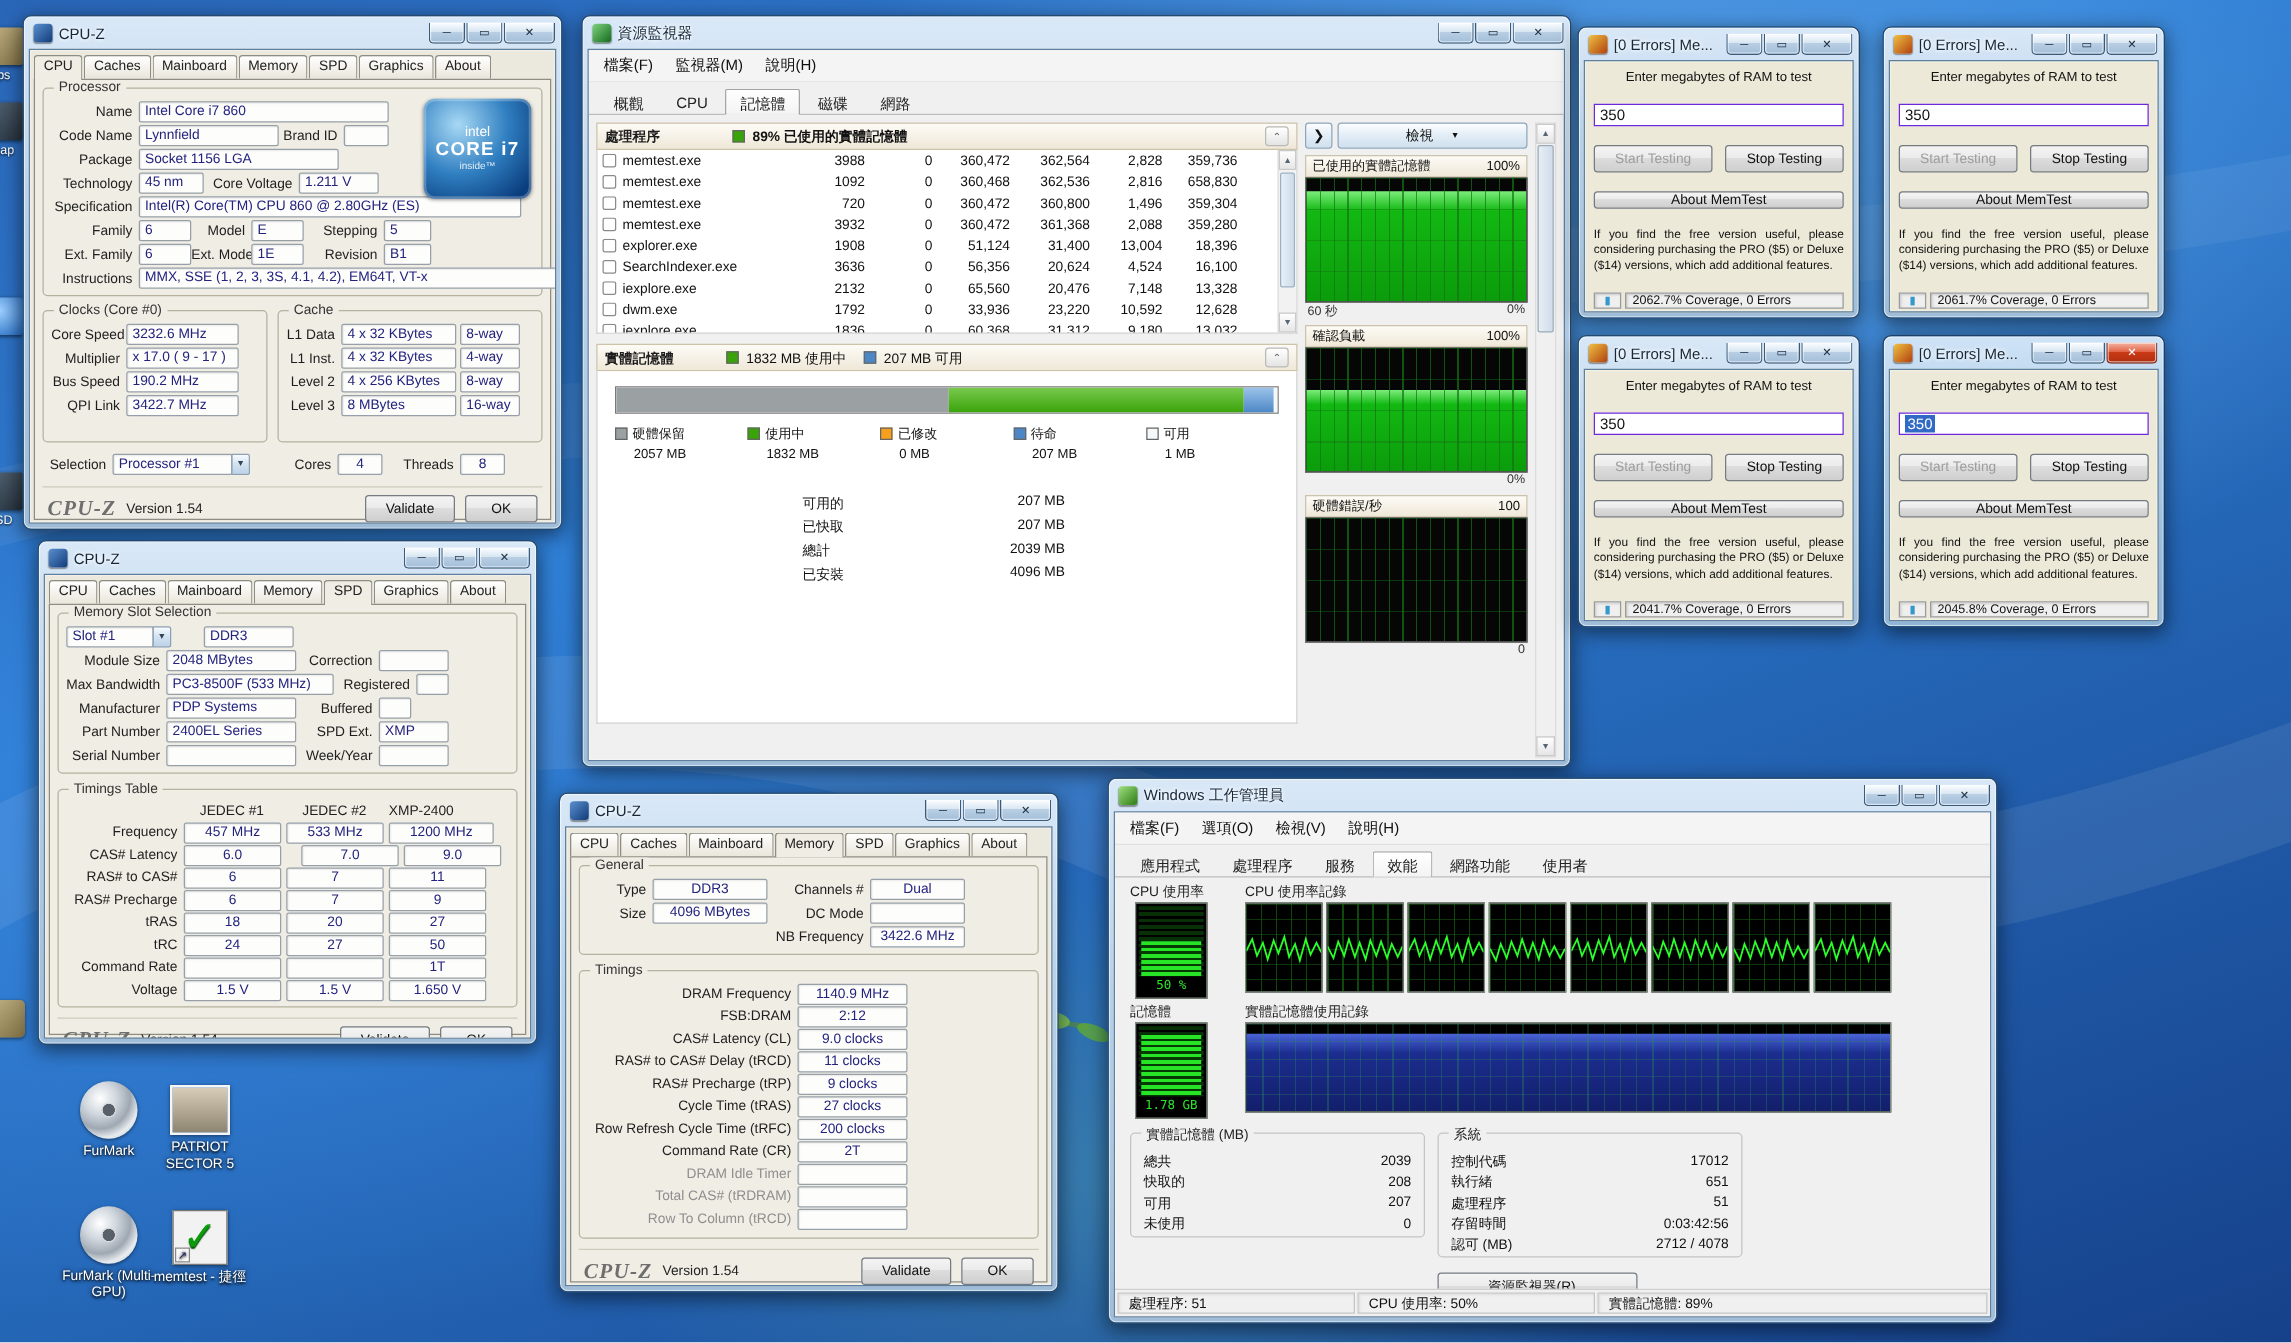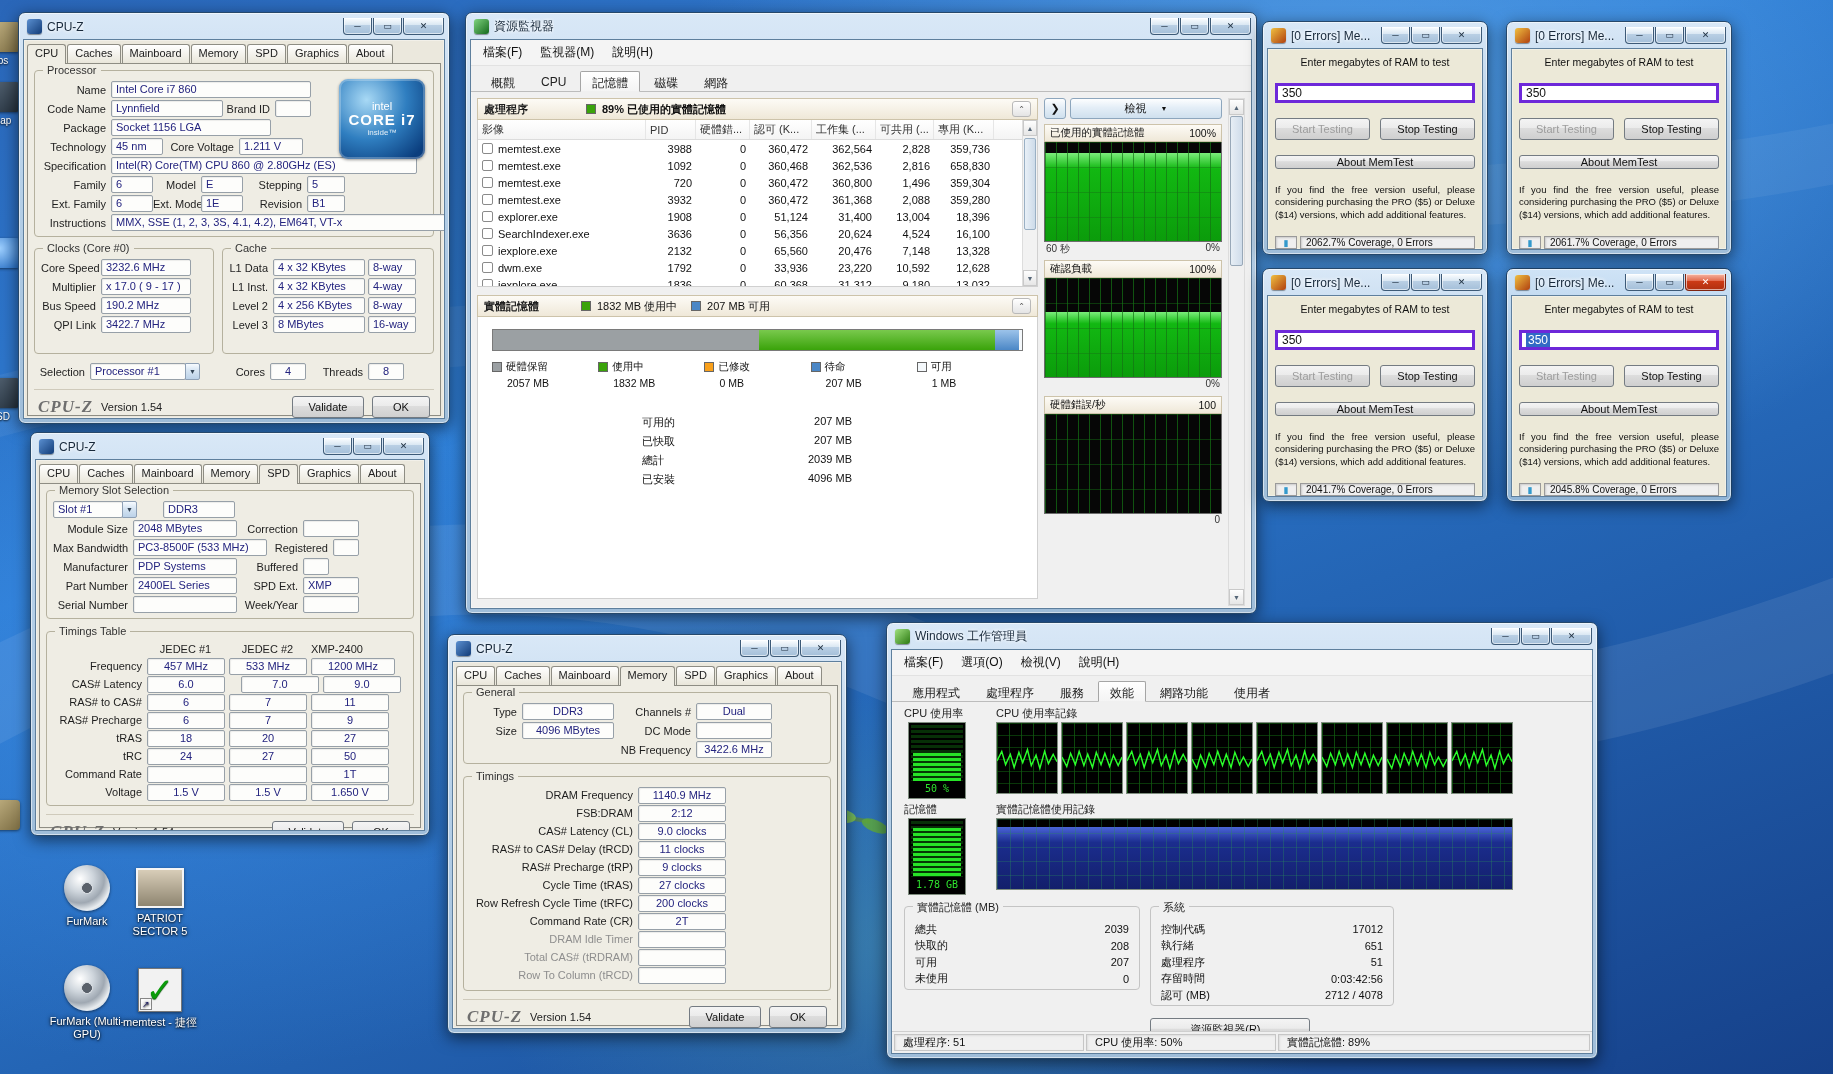--- a/index.html
+++ b/index.html
@@ -135,21 +135,21 @@
 .tm-grp .gt{background:#f0f0f0;color:#1e1e1e}
 .tmrow{display:flex;font-size:11px;height:16.5px;padding:0 10px;align-items:center}
 .tmrow .l{flex:1;white-space:nowrap}
 .tmrow .v{width:78px;text-align:right;white-space:nowrap}
 .statusbar{position:absolute;left:0;right:0;bottom:0;height:22px;display:flex;gap:2px;padding:2px;background:#f0f0f0;border-top:1px solid #cfcfcf}
 .scell{border:1px solid #c6c6c6;box-shadow:inset 1px 1px 2px rgba(0,0,0,.08);font-size:11px;display:flex;align-items:center;padding:0 8px;width:190px;white-space:nowrap;overflow:hidden}
 .statusbar .scell:last-child{flex:1}
 
 .mtc{background:#ece9d8;padding:7px;display:flex;flex-direction:column;gap:15px}
 .mt-label{font-size:10.5px;text-align:center;white-space:nowrap}
-.mt-input{height:20px;background:#fff;border:3px solid #6d28d9;font-size:12px;padding:1px 4px;display:flex;align-items:center}
+.mt-input{height:20px;background:#fff;border:1px solid #6d28d9;font-size:12px;padding:1px 4px;display:flex;align-items:center}
 .mt-btnrow{display:flex;gap:10px}
 .mt-btn{height:22px;flex:1}
 .mt-about{height:22px}
 .mt-info{font-size:9.5px;line-height:1.3;color:#111;text-align:justify}
 .mt-status{display:flex;gap:3px;height:18px;margin-top:auto}
 .mt-sicon{width:22px;border:1px solid #9a9a9a;box-shadow:inset 1px 1px 2px rgba(0,0,0,.15);background:#efefef;display:flex;align-items:center;justify-content:center;font-size:9px;color:#39c}
 .mt-stext{flex:1;border:1px solid #9a9a9a;box-shadow:inset 1px 1px 2px rgba(0,0,0,.15);background:#efefef;font-size:10px;display:flex;align-items:center;padding:0 5px;white-space:nowrap;overflow:hidden}
 .sel{background:#316ac5;color:#fff;padding:0 2px}
 
 .dicon{position:absolute;width:84px;display:flex;flex-direction:column;align-items:center;gap:4px;color:#fff;font-size:11px;text-align:center;text-shadow:0 1px 2px rgba(0,0,0,.95),0 0 4px rgba(0,0,0,.8);line-height:1.15}
@@ -249,29 +249,20 @@
     <div class="rm-content">
       <div class="rm-left">
         <div class="rshead">
           <span class="rstitle">處理程序</span>
           <span style="width:46px"></span>
           <span class="sq" style="background:#3aa30a"></span>
           <span style="font-weight:bold">89% 已使用的實體記憶體</span>
           <span class="chev">⌃</span>
         </div>
         <div class="rtable">
-          <div class="rthead">
-            <span class="rth c0">影像</span>
-            <span class="rth c1">PID</span>
-            <span class="rth c2">硬體錯...</span>
-            <span class="rth c3">認可 (K...</span>
-            <span class="rth c4">工作集 (...</span>
-            <span class="rth c5">可共用 (...</span>
-            <span class="rth c6">專用 (K...</span>
-          </div>
           <div class="rrows">
                 <div class="rrow">
               <span class="rcell rname c0">
                     <span class="cb"></span>
                     <span>memtest.exe</span>
                   </span>
               <span class="rcell num c1">3988</span>
               <span class="rcell num c2">0</span>
               <span class="rcell num c3">360,472</span>
               <span class="rcell num c4">362,564</span>

